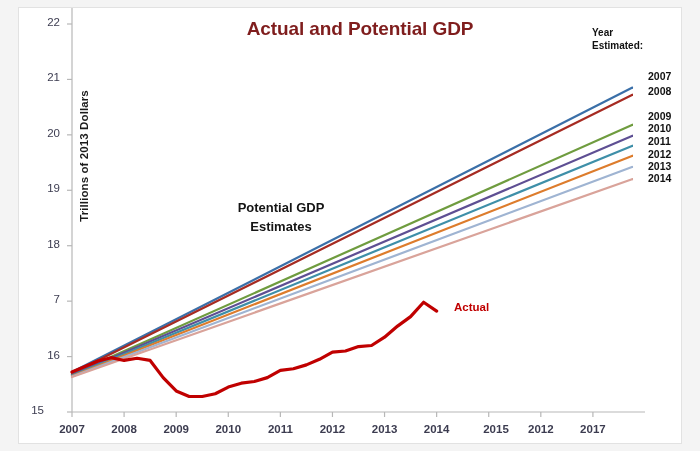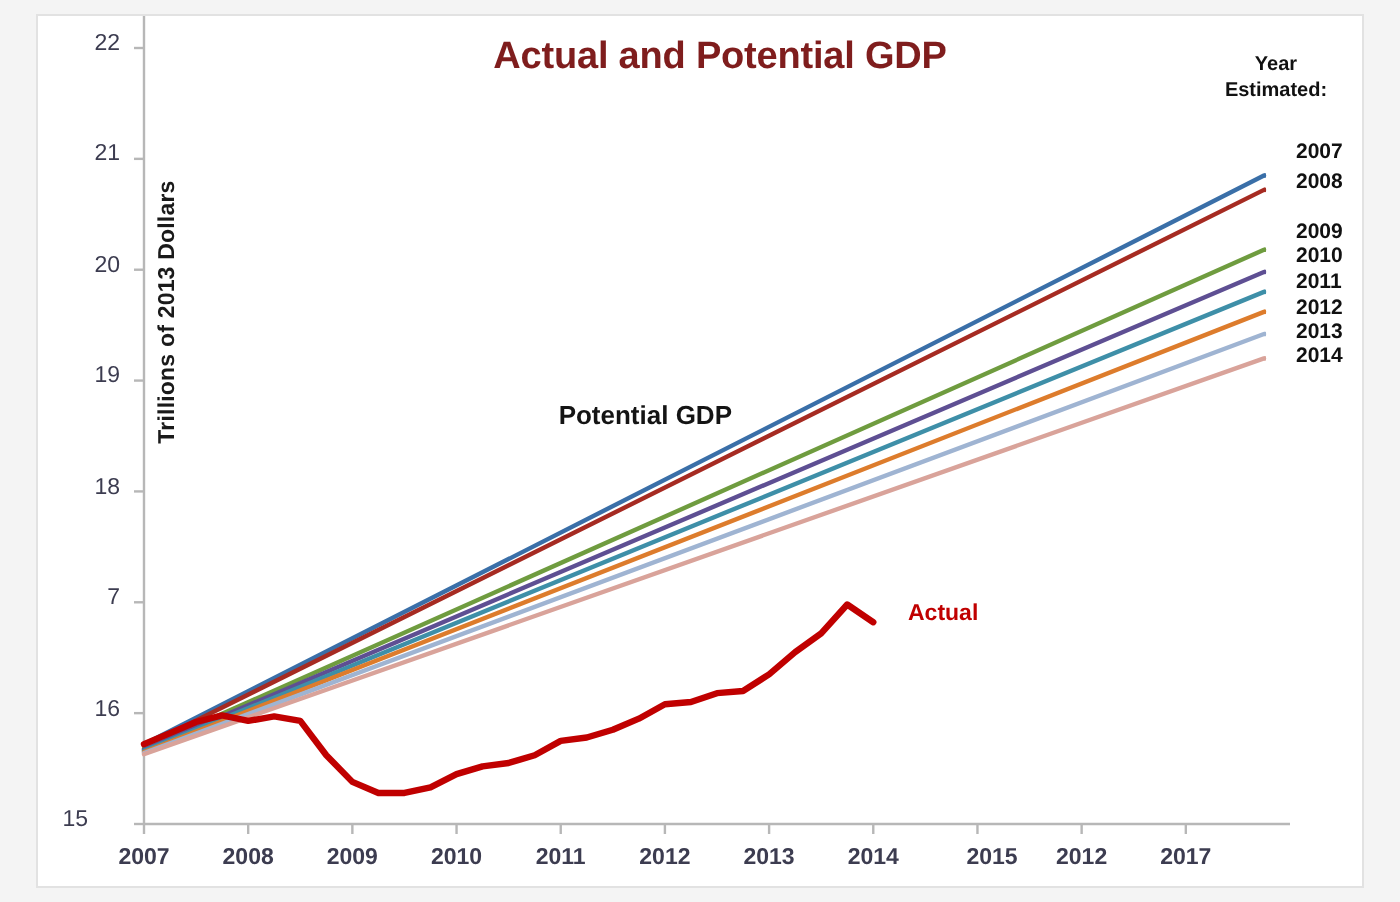--- a/index.html
+++ b/index.html
@@ -71,41 +71,40 @@
     text-align: center;
     font-size: 11.5px;
     color: #3c3c50;
     font-weight: bold;
   }
   .legend-head {
     position: absolute;
     right: 16px;
     top: 26px;
     width: 92px;
-    text-align: center;
     font-size: 10px;
     font-weight: bold;
     color: #111;
     line-height: 13px;
   }
   .legend-item {
     position: absolute;
     left: 648px;
     width: 42px;
     font-size: 10.5px;
     font-weight: bold;
     color: #111;
     white-space: nowrap;
   }
   .annot-potential {
     position: absolute;
     left: 196px;
     top: 198px;
     width: 170px;
-    text-align: right;
+    text-align: center;
     font-size: 13px;
     font-weight: bold;
     color: #141414;
     line-height: 19px;
   }
   .annot-actual {
     position: absolute;
     left: 454px;
     top: 301px;
     font-size: 11.5px;
@@ -200,17 +199,18 @@
       <div class="legend-item" style="top: 110px;">2009</div>
       <div class="legend-item" style="top: 122px;">2010</div>
       <div class="legend-item" style="top: 135px;">2011</div>
       <div class="legend-item" style="top: 148px;">2012</div>
       <div class="legend-item" style="top: 160px;">2013</div>
       <div class="legend-item" style="top: 172px;">2014</div>
     </div>
 
   <div class="annot-potential">
     <div>Potential GDP</div>
+    <div>Estimates</div>
   </div>
 
   <div class="annot-actual">Actual</div>
 
 </div>
 
 </body></html>

